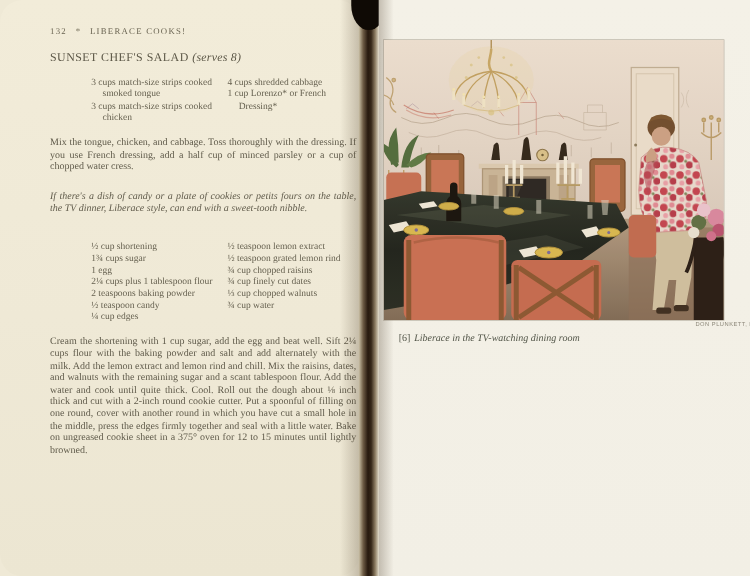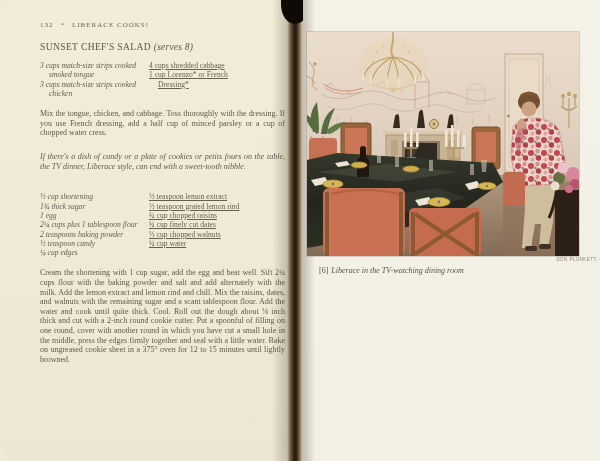--- a/index.html
+++ b/index.html
@@ -24,22 +24,22 @@
     position:absolute;left:40px;top:21px;width:245px;color:#615c4c;
   }
   .page-header{font-size:7px;letter-spacing:1px;color:#6a6452;margin-bottom:13px;}
   .page-header .pgnum{margin-right:7px;}
   .page-header .sep{margin-right:7px;color:#7a7460;}
   .recipe-title{
     font-size:9.5px;letter-spacing:.4px;color:#5b5646;margin-bottom:9px;
   }
   .recipe-title .yield{font-style:italic;letter-spacing:.2px;text-transform:none;text-align:right;}
   .ingredients{display:flex;font-size:7.6px;line-height:9.3px;margin-bottom:11px;color:#645f4e;}
-  .ing-col1{width:101px;font-style:italic;}
-  .ing-col2{margin-left:8px;width:103px;text-decoration:underline;}
+  .ing-col1{margin-left:33px;width:101px;}
+  .ing-col2{margin-left:8px;width:103px;}
   .ing{text-indent:-9px;padding-left:9px;}
   .method{
     font-size:8px;line-height:9.6px;text-align:justify;color:#5f5a4a;margin-bottom:12px;
   }
   .note{
     font-style:italic;font-size:8px;line-height:9.7px;text-align:justify;
     color:#615c4c;margin:14px 0 21px 0;
   }
   .recipe2-gap{margin-top:0;}
   
@@ -108,21 +108,21 @@
         </div>
         <div class="method">Mix the tongue, chicken, and cabbage. Toss thoroughly with the dressing. If you use French dressing, add a half cup of minced parsley or a cup of chopped water cress.</div>
       </div>
 
       <div class="note">If there's a dish of candy or a plate of cookies or petits fours on the table, the TV dinner, Liberace style, can end with a sweet-tooth nibble.</div>
 
       <div class="recipe2-gap">
         <div class="ingredients">
           <div class="ing-col1">
             <div class="ing">½ cup shortening</div>
-            <div class="ing">1¾ thick sugar</div>
+            <div class="ing">1¾ cups sugar</div>
             <div class="ing">1 egg</div>
             <div class="ing">2¼ cups plus 1 tablespoon flour</div>
             <div class="ing">2 teaspoons baking powder</div>
             <div class="ing">½ teaspoon candy</div>
             <div class="ing">¼ cup edges</div>
           </div>
           <div class="ing-col2">
             <div class="ing">½ teaspoon lemon extract</div>
             <div class="ing">½ teaspoon grated lemon rind</div>
             <div class="ing">¾ cup chopped raisins</div>

